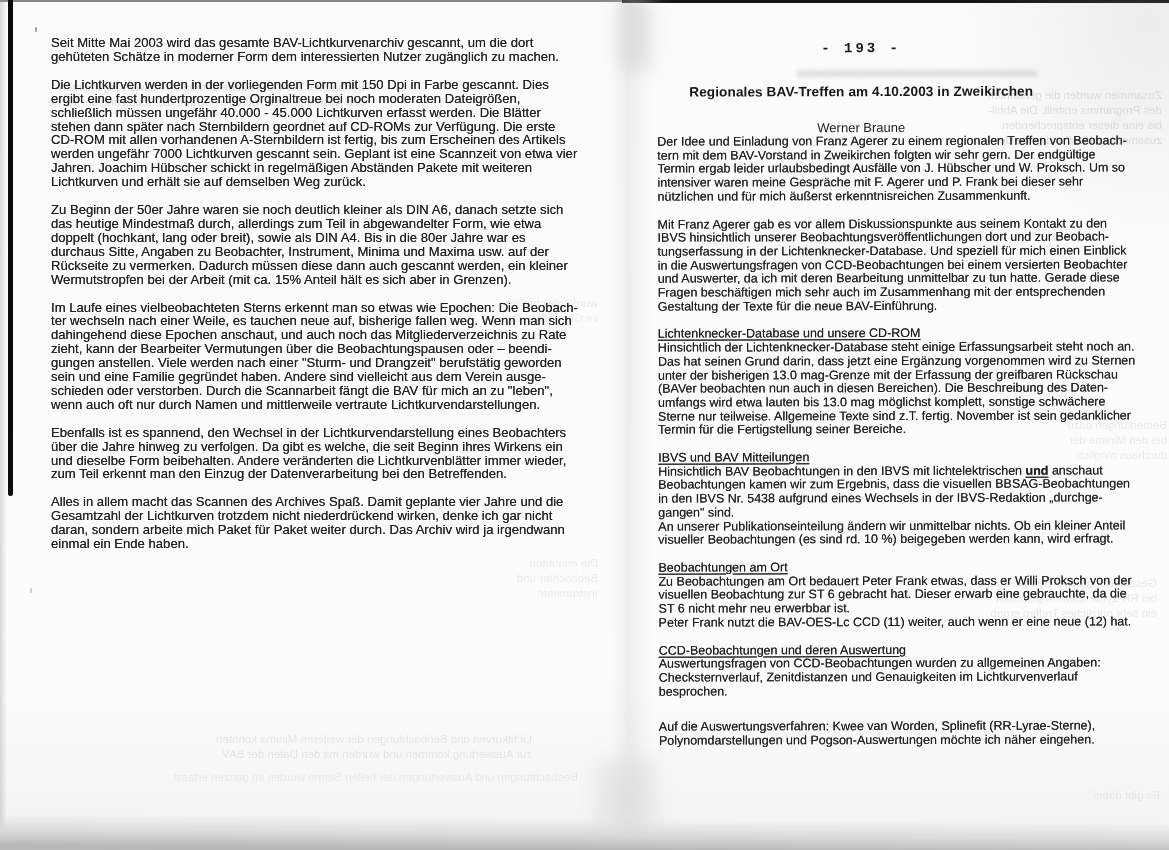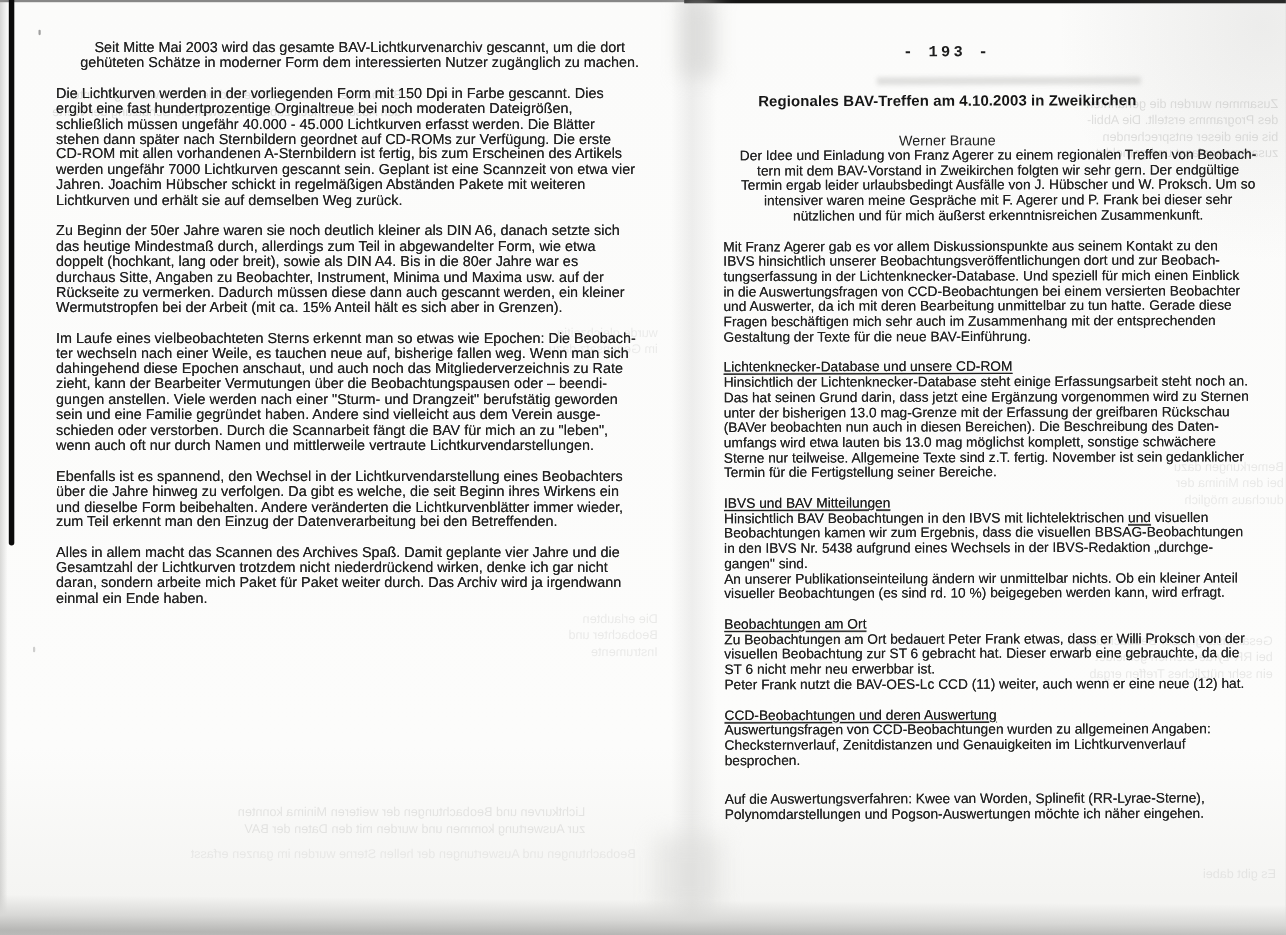--- a/index.html
+++ b/index.html
@@ -42,36 +42,36 @@
   .headerblock-left  { width:460px; text-align:center; }
   .headerblock-right { width:408px; text-align:center; }
 
   .pnum {
     font-family:"Liberation Mono", monospace;
     font-size:14px; letter-spacing:3px; color:#1c1c1c; font-weight:bold;
   }
   .title  { font-size:13.6px; font-weight:bold; color:#161616; margin:28px 0 0 0; letter-spacing:.1px; }
   .author { font-size:13px; color:#222; margin-top:21px; }
 
-  .body-start { margin-top:18px;text-align:center; }
+  .body-start { margin-top:18px; }
   .para {
     white-space: pre-line;
     margin:0 0 14px 0;
     text-shadow: 0 0 .35px rgba(20,20,20,.8);
   }
   .page-left  .para { font-size:13.1px; line-height:13.9px; }
   .page-right .para { font-size:12.5px; line-height:13.7px; }
   .m0 { margin-bottom:0; }
   .section { margin-top:14px; margin-bottom:0; }
   .heading {
     font-size:12.5px; line-height:13.7px; color:#1d1d1d;
     text-decoration: underline; text-underline-offset:2px;
     text-shadow: 0 0 .35px rgba(20,20,20,.8);
   }
-  .u { text-decoration:underline; text-underline-offset:2px; }
+  .u { text-decoration:underline; text-underline-offset:2px;font-weight:bold; }
   .closing { margin-top:22px; }
 
   
   .bleed {
     position:absolute;
     white-space:pre-line;
     transform: scaleX(-1);
     filter: blur(.7px);
     color:#8f8f8d;
     font-size:11.5px; line-height:15px;
@@ -185,21 +185,21 @@
 Das hat seinen Grund darin, dass jetzt eine Ergänzung vorgenommen wird zu Sternen
 unter der bisherigen 13.0 mag-Grenze mit der Erfassung der greifbaren Rückschau
 (BAVer beobachten nun auch in diesen Bereichen). Die Beschreibung des Daten-
 umfangs wird etwa lauten bis 13.0 mag möglichst komplett, sonstige schwächere
 Sterne nur teilweise. Allgemeine Texte sind z.T. fertig. November ist sein gedanklicher
 Termin für die Fertigstellung seiner Bereiche.</p>
       </div>
 
       <div class="section">
         <div class="heading">IBVS und BAV Mitteilungen</div>
-        <p class="para m0"><span>Hinsichtlich BAV Beobachtungen in den IBVS mit lichtelektrischen </span><span class="u">und</span><span> visuellen</span></p>
+        <p class="para m0"><span>Hinsichtlich BAV Beobachtungen in den IBVS mit lichtelektrischen </span><span class="u">und</span><span> anschaut</span></p>
         <p class="para m0">Beobachtungen kamen wir zum Ergebnis, dass die visuellen BBSAG-Beobachtungen
 in den IBVS Nr. 5438 aufgrund eines Wechsels in der IBVS-Redaktion „durchge-
 gangen" sind.
 An unserer Publikationseinteilung ändern wir unmittelbar nichts. Ob ein kleiner Anteil
 visueller Beobachtungen (es sind rd. 10 %) beigegeben werden kann, wird erfragt.</p>
       </div>
 
       <div class="section">
         <div class="heading">Beobachtungen am Ort</div>
         <p class="para m0">Zu Beobachtungen am Ort bedauert Peter Frank etwas, dass er Willi Proksch von der

